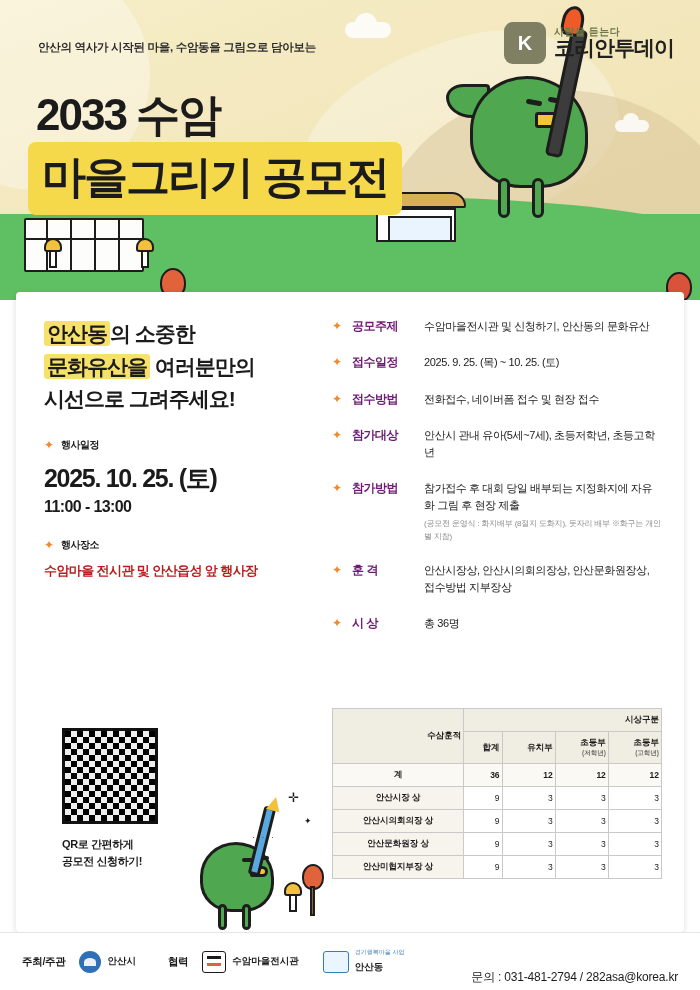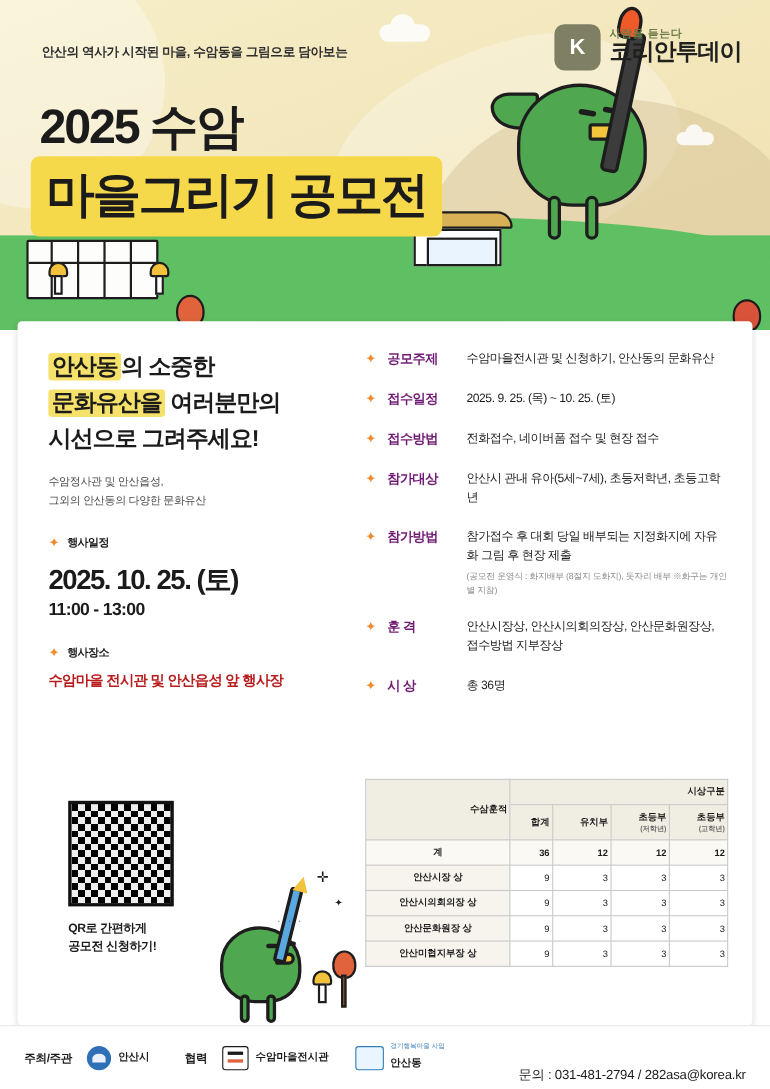--- a/index.html
+++ b/index.html
@@ -291,21 +291,21 @@
     <div class="m-beak"></div>
     <div class="m-eye e1"></div>
     <div class="m-eye e2"></div>
     <div class="m-leg l1"></div>
     <div class="m-leg l2"></div>
     <div class="brush"></div>
     <div class="brush-tip"></div>
   </div>
 
   <div class="kicker">안산의 역사가 시작된 마을, 수암동을 그림으로 담아보는</div>
-  <div class="title1">2025 수암</div>
+  <div class="title1">2033 수암</div>
   <div class="title2wrap">
     <span class="title2">마을그리기 공모전</span>
   </div>
 
   <div class="brand">
     <div class="brand-mark">K</div>
     <div class="brand-text">
       <div class="bt1">사람을 듣는다</div>
       <div class="bt2">코리안투데이</div>
     </div>
@@ -314,24 +314,20 @@
 
 <div class="card">
 
   <div class="left-col">
     <div class="headline">
       <span class="hl-mark">안산동</span><span>의 소중한</span><br>
       <span class="hl-mark">문화유산을</span><span> 여러분만의</span><br>
       <span>시선으로 그려주세요!</span>
     </div>
 
-    <div class="sub">
-      <span>수암정사관 및 안산읍성,</span><br>
-      <span>그외의 안산동의 다양한 문화유산</span>
-    </div>
 
     <div class="sec">
       <div class="sec-head">
         <span class="star">✦</span>
         <span class="sec-title">행사일정</span>
       </div>
       <div class="bigdate">2025. 10. 25. (토)</div>
       <div class="bigtime">11:00 - 13:00</div>
     </div>
 

